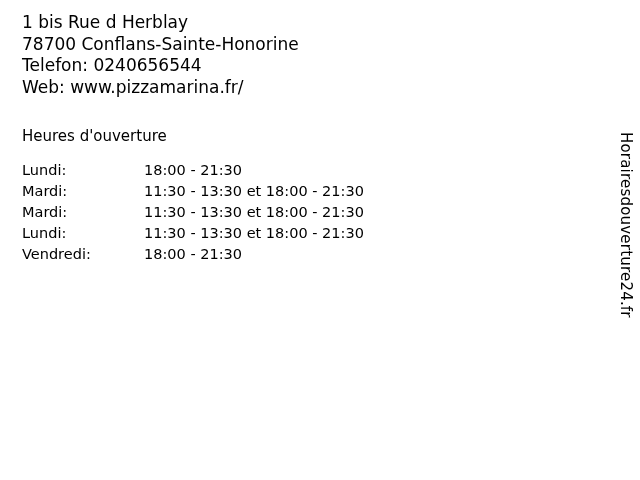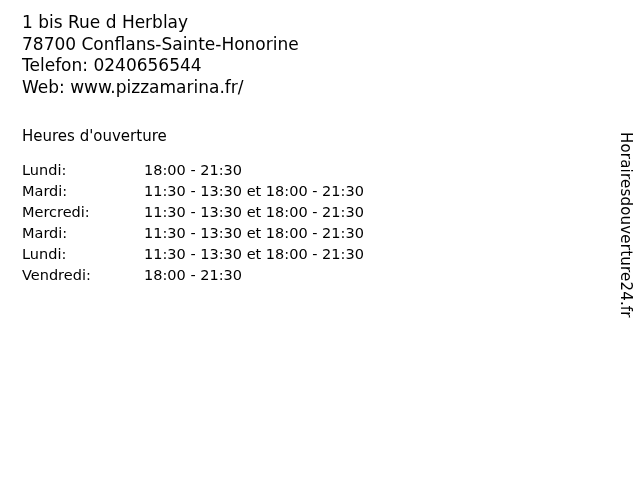--- a/index.html
+++ b/index.html
@@ -99,24 +99,20 @@
       <tbody>
         <tr>
           <td class="day-cell">Lundi:</td>
           <td class="time-cell">18:00 - 21:30</td>
         </tr>
         <tr>
           <td class="day-cell">Mardi:</td>
           <td class="time-cell">11:30 - 13:30 et 18:00 - 21:30</td>
         </tr>
         <tr>
-          <td class="day-cell">Mercredi:</td>
-          <td class="time-cell">11:30 - 13:30 et 18:00 - 21:30</td>
-        </tr>
-        <tr>
           <td class="day-cell">Mardi:</td>
           <td class="time-cell">11:30 - 13:30 et 18:00 - 21:30</td>
         </tr>
         <tr>
           <td class="day-cell">Lundi:</td>
           <td class="time-cell">11:30 - 13:30 et 18:00 - 21:30</td>
         </tr>
         <tr>
           <td class="day-cell">Vendredi:</td>
           <td class="time-cell">18:00 - 21:30</td>

